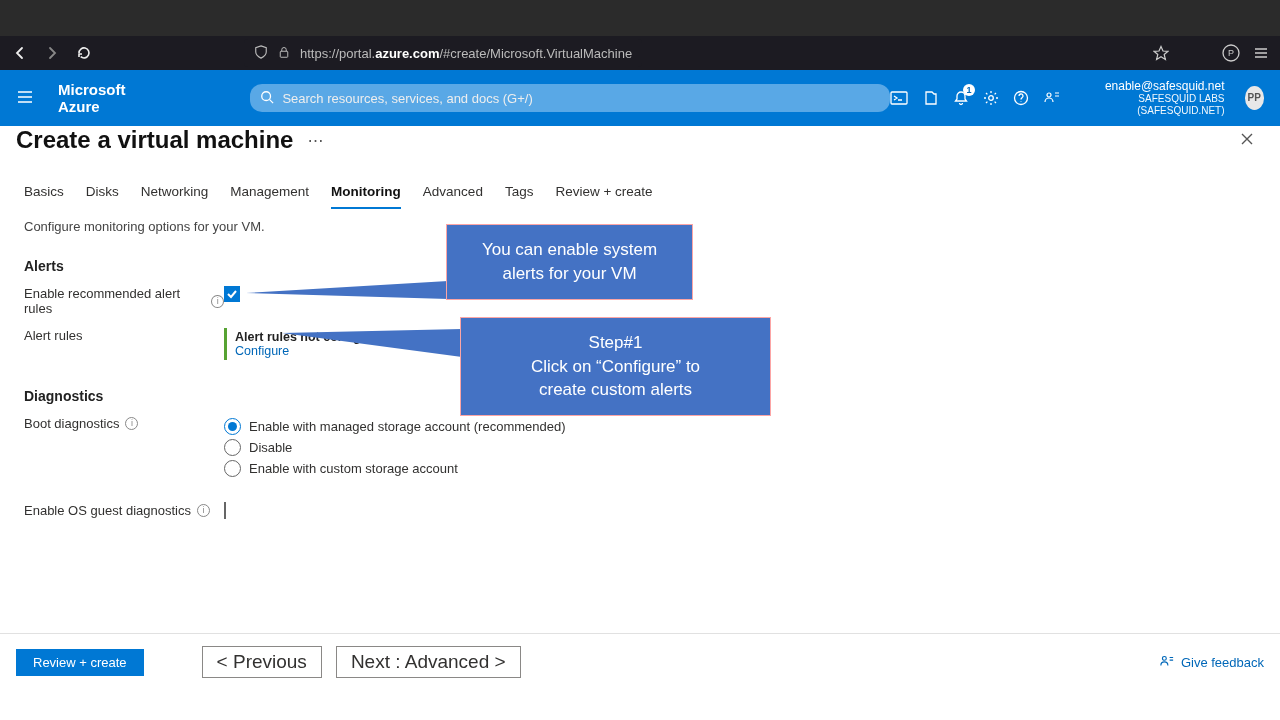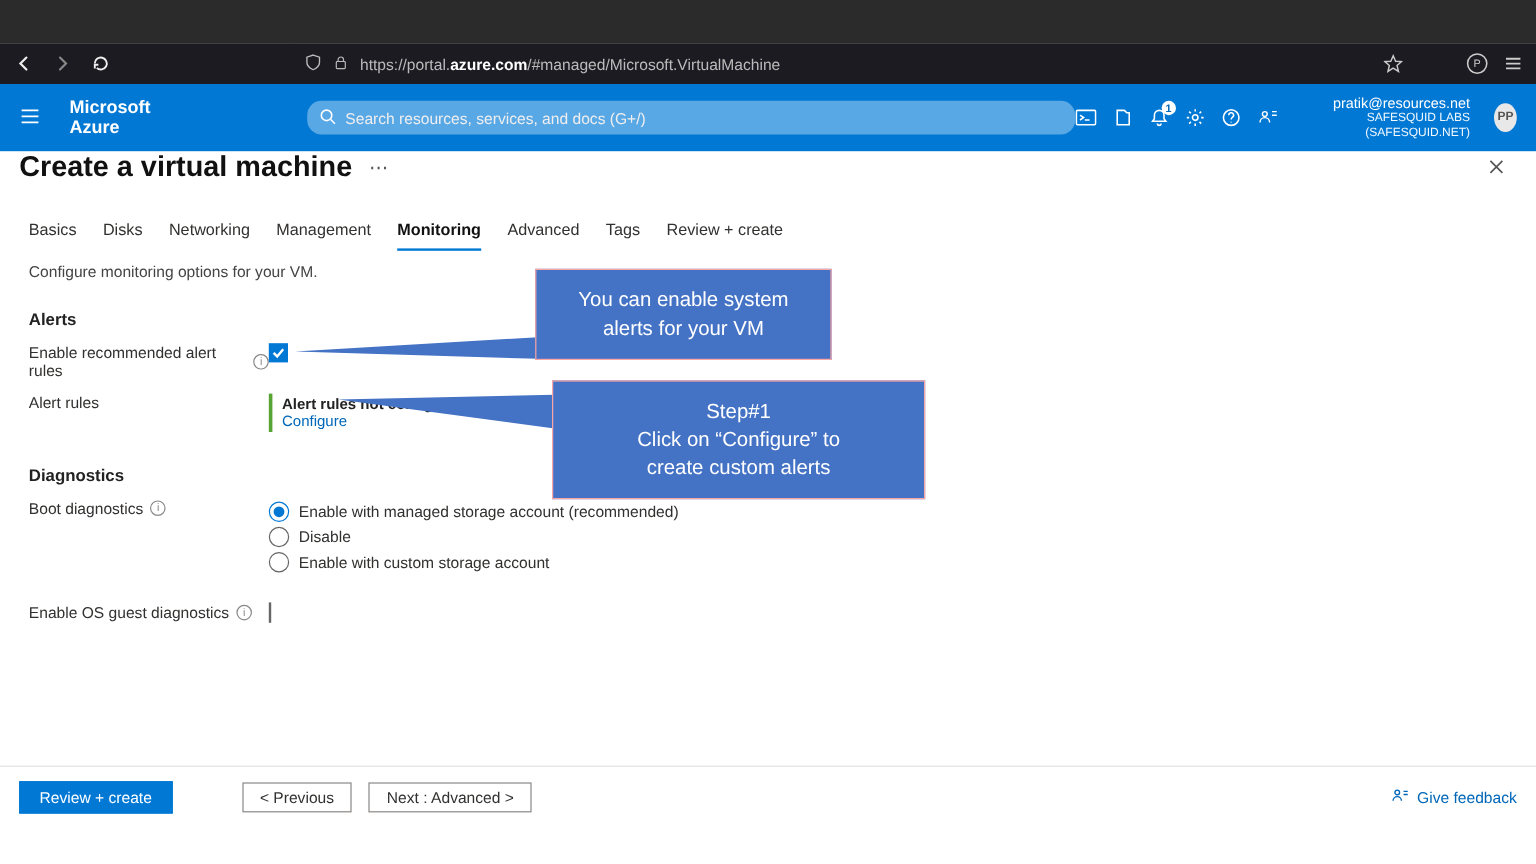--- a/index.html
+++ b/index.html
@@ -71,21 +71,21 @@
 .callout1 { left: 446px; top: 224px; width: 247px; height: 76px; }
 .callout1::before { content: ""; position: absolute; right: 100%; top: 50%; transform: translateY(-50%); border: 10px solid transparent; border-right: 0; width: 0; height: 0; }
 
 .tri1 { position: absolute; left: 246px; top: 281px; border-top: 12px solid transparent; border-bottom: 6px solid transparent; border-right: 202px solid #4472c4; }
 .callout2 { left: 460px; top: 317px; width: 311px; height: 99px; }
 .tri2 { position: absolute; left: 282px; top: 329px; border-top: 4px solid transparent; border-bottom: 24px solid transparent; border-right: 180px solid #4472c4; }
 
 
 .footer { position: absolute; left: 0; right: 0; bottom: 30px; border-top: 1px solid #e1e1e1; padding: 12px 16px; display: flex; align-items: center; gap: 14px; font-size: 13px; background:#fff; }
 .btn-primary { background: #0078d4; color: #fff; border: 1px solid #0078d4; padding: 5px 16px; cursor: pointer; font-size: 13px; }
-.btn-secondary { background: #fff; color: #323130; border: 1px solid #8a8886; padding: 4px 14px; cursor: pointer; font-size: 13px; }
+.btn-secondary { background: #fff; color: #323130; border: 1px solid #8a8886; padding: 4px 14px; cursor: pointer; font-size: 19px; }
 .feedback { margin-left: auto; color: #0067b8; cursor: pointer; display: flex; align-items: center; gap: 6px; }
 
 .page { position: relative; width: 1280px; height: 720px; }
 .content-area { position: relative; }
 </style>
 </head>
 <body>
 
 <div class="page">
 
@@ -110,21 +110,21 @@
     </div>
     <div class="url-box">
       <span><svg width="14" height="14" viewBox="0 0 16 16">
             <path d="M8 1 L14 3 V8 C14 12 8 15 8 15 C8 15 2 12 2 8 V3 Z" fill="none" stroke="#bbb" stroke-width="1.3"></path>
           </svg></span>
       <span><svg width="12" height="14" viewBox="0 0 16 16">
             <rect x="3" y="7" width="10" height="8" rx="1" fill="none" stroke="#bbb" stroke-width="1.3"></rect>
             <path d="M5 7 V5 a3 3 0 0 1 6 0 V7" fill="none" stroke="#bbb" stroke-width="1.3"></path>
           </svg></span>
       <span class="url-text">
-        <span>https://portal.</span><span class="bold">azure.com</span><span>/#managed/Microsoft.VirtualMachine</span>
+        <span>https://portal.</span><span class="bold">azure.com</span><span>/#create/Microsoft.VirtualMachine</span>
       </span>
     </div>
     <div class="spacer"></div>
     <div class="chrome-icon">
       <svg width="16" height="16" viewBox="0 0 16 16">
           <path d="M8 1.5 L10 6 L15 6.3 L11.2 9.5 L12.4 14.5 L8 11.8 L3.6 14.5 L4.8 9.5 L1 6.3 L6 6 Z" fill="none" stroke="#ccc" stroke-width="1.2"></path>
         </svg>
     </div>
     <div class="chrome-icon" style="margin-left:40px;">
       <svg width="18" height="18" viewBox="0 0 18 18">
@@ -183,21 +183,21 @@
             <path d="M6 6 a2 2 0 1 1 3 1.7 C8.3 8.3 8 8.7 8 9.5 M8 11.5 v0.5" stroke="#fff" stroke-width="1.3" fill="none"></path>
           </svg>
         </div>
       <div class="hicon">
           <svg width="18" height="16" viewBox="0 0 18 16">
             <circle cx="6" cy="5" r="2" fill="none" stroke="#fff" stroke-width="1.2"></circle>
             <path d="M2 12 a4 4 0 0 1 8 0 M12 3 l4 0 M12 6 l4 0" stroke="#fff" stroke-width="1.2" fill="none"></path>
           </svg>
         </div>
       <div class="user-block">
-        <div class="user-email">pratik@resources.net</div>
+        <div class="user-email">enable@safesquid.net</div>
         <div class="user-org">SAFESQUID LABS (SAFESQUID.NET)</div>
       </div>
       <div class="avatar">PP</div>
     </div>
   </div>
 
 
   <div class="title-row">
     <div class="page-title">Create a virtual machine</div>
     <div class="title-more">⋯</div>

